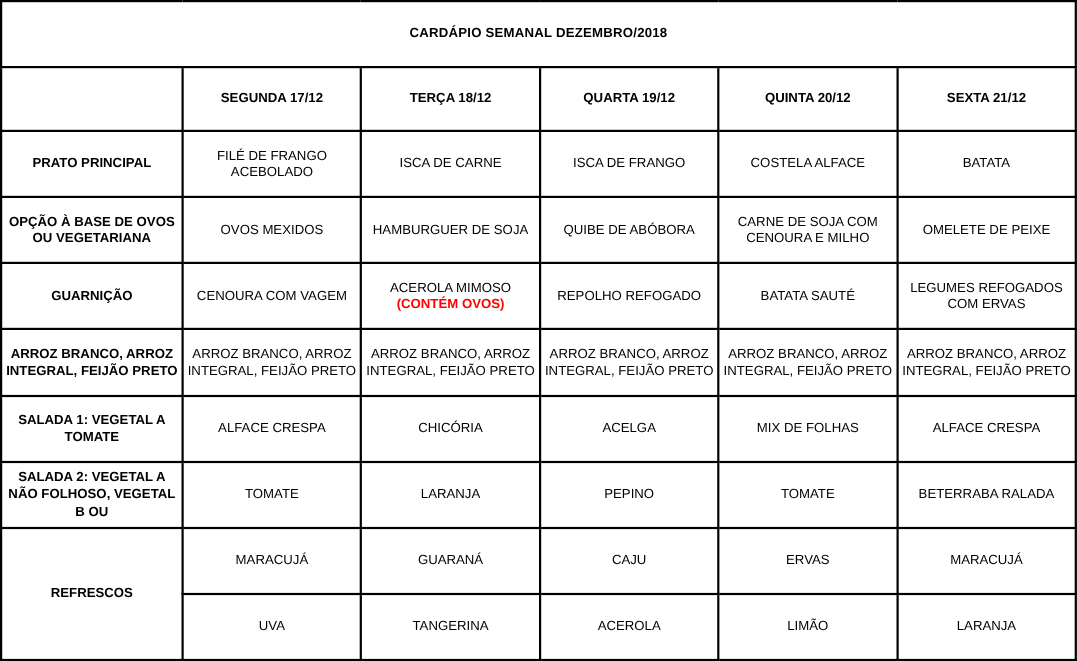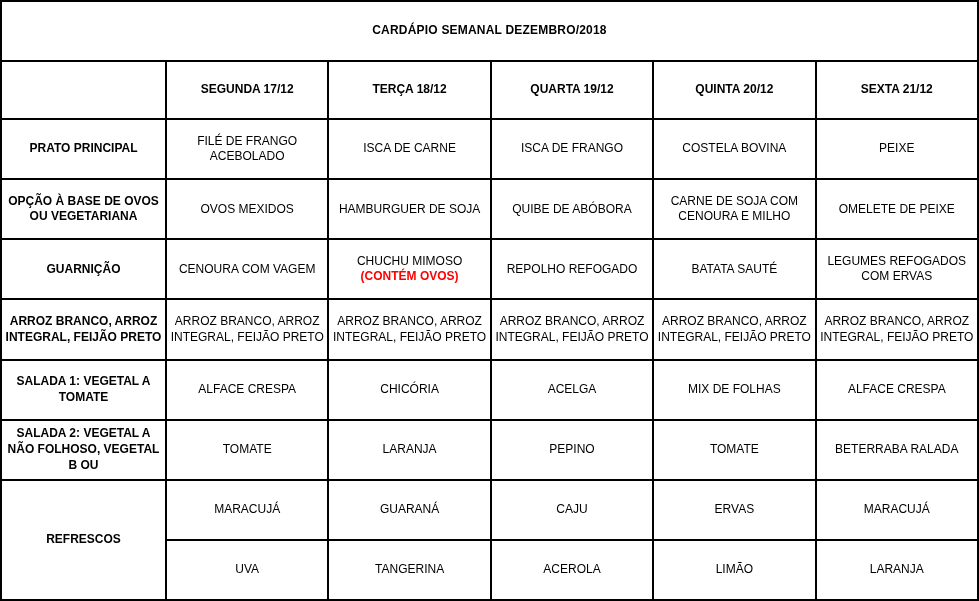--- a/index.html
+++ b/index.html
@@ -73,38 +73,38 @@
     <td class="col-header">QUARTA 19/12</td>
     <td class="col-header">QUINTA 20/12</td>
     <td class="col-header">SEXTA 21/12</td>
   </tr>
 
   <tr class="data-row">
     <td class="row-label">PRATO PRINCIPAL</td>
     <td>FILÉ DE FRANGO ACEBOLADO</td>
     <td>ISCA DE CARNE</td>
     <td>ISCA DE FRANGO</td>
-    <td>COSTELA BOVINA</td>
-    <td>PEIXE</td>
+    <td>COSTELA ALFACE</td>
+    <td>BATATA</td>
   </tr>
 
   <tr class="data-row">
     <td class="row-label">OPÇÃO À BASE DE OVOS OU VEGETARIANA</td>
     <td>OVOS MEXIDOS</td>
     <td>HAMBURGUER DE SOJA</td>
     <td>QUIBE DE ABÓBORA</td>
     <td>CARNE DE SOJA COM CENOURA E MILHO</td>
     <td>OMELETE DE PEIXE</td>
   </tr>
 
   <tr class="data-row">
     <td class="row-label">GUARNIÇÃO</td>
     <td>CENOURA COM VAGEM</td>
     <td>
-      <span class="cell-text">CHUCHU MIMOSO</span>
+      <span class="cell-text">ACEROLA MIMOSO</span>
       <span class="note">(CONTÉM OVOS)</span>
     </td>
     <td>REPOLHO REFOGADO</td>
     <td>BATATA SAUTÉ</td>
     <td>LEGUMES REFOGADOS COM ERVAS</td>
   </tr>
 
   <tr class="data-row">
     <td class="row-label">ARROZ BRANCO, ARROZ INTEGRAL, FEIJÃO PRETO</td>
     <td>ARROZ BRANCO, ARROZ INTEGRAL, FEIJÃO PRETO</td>

